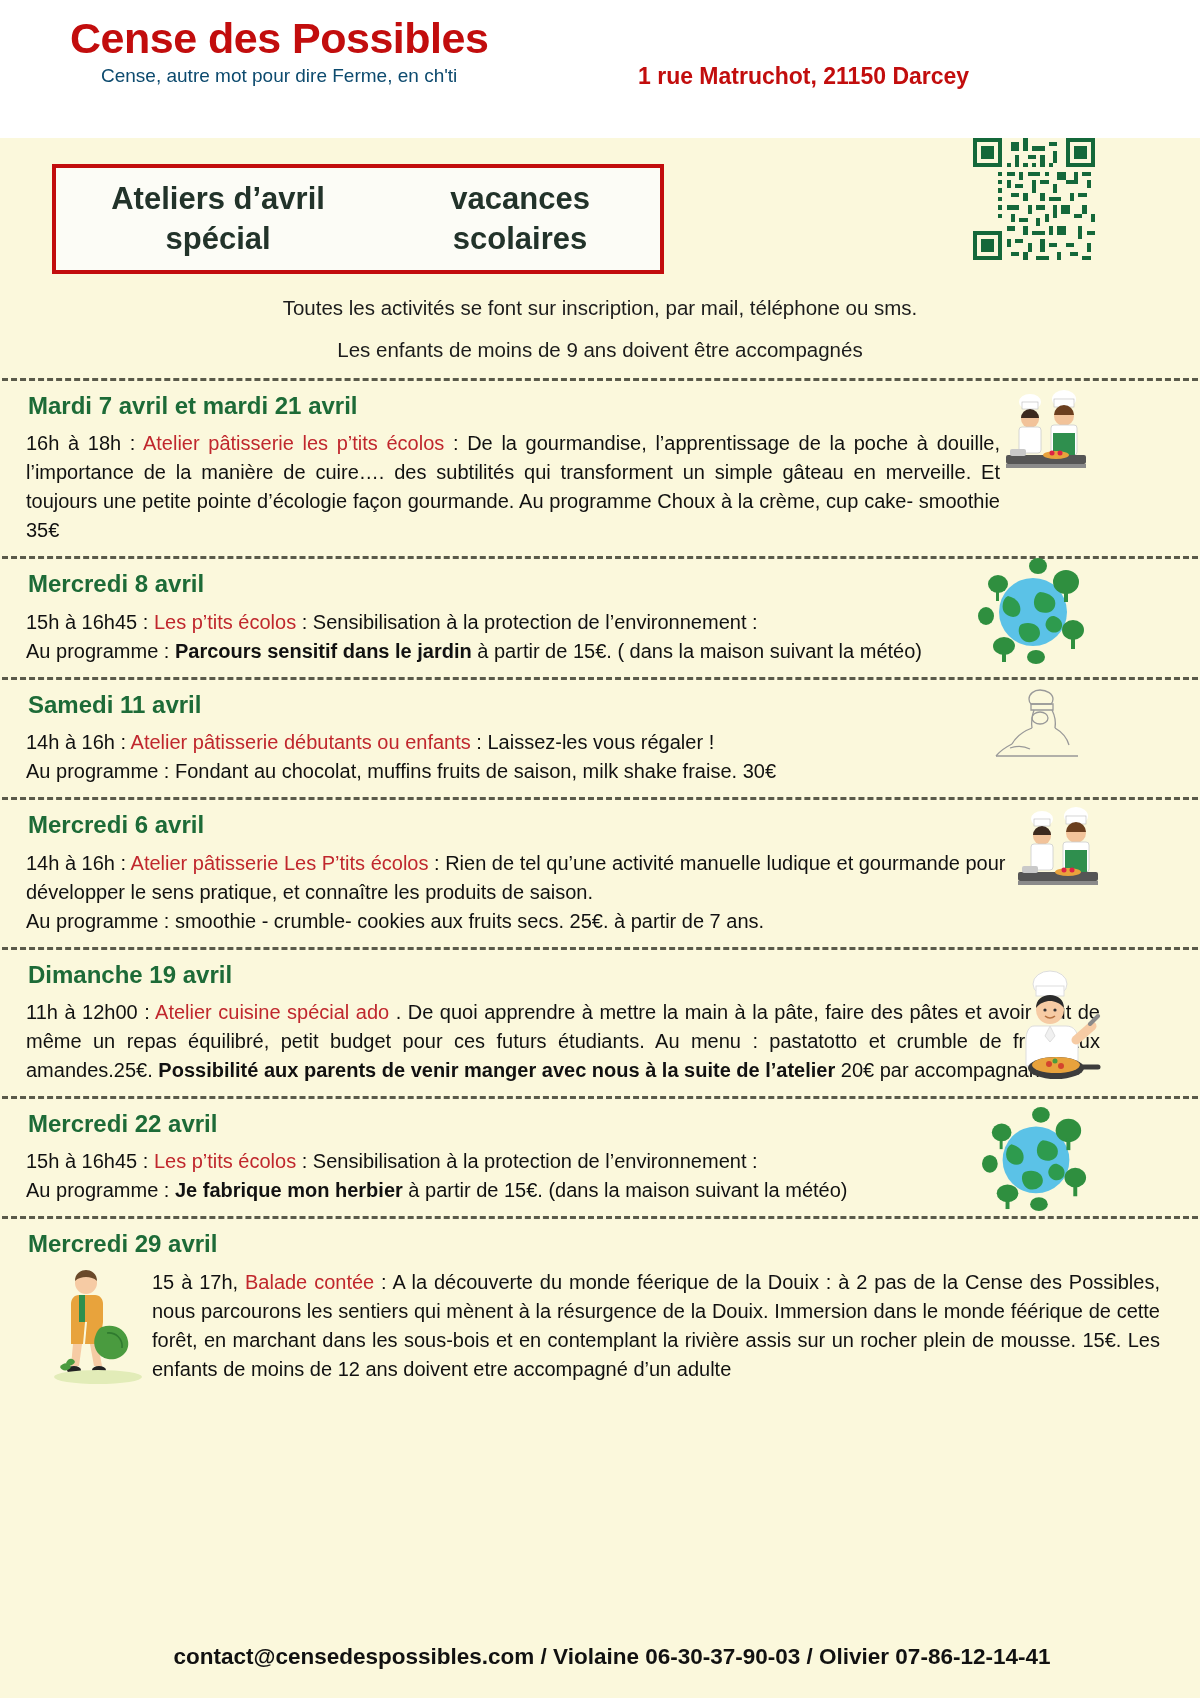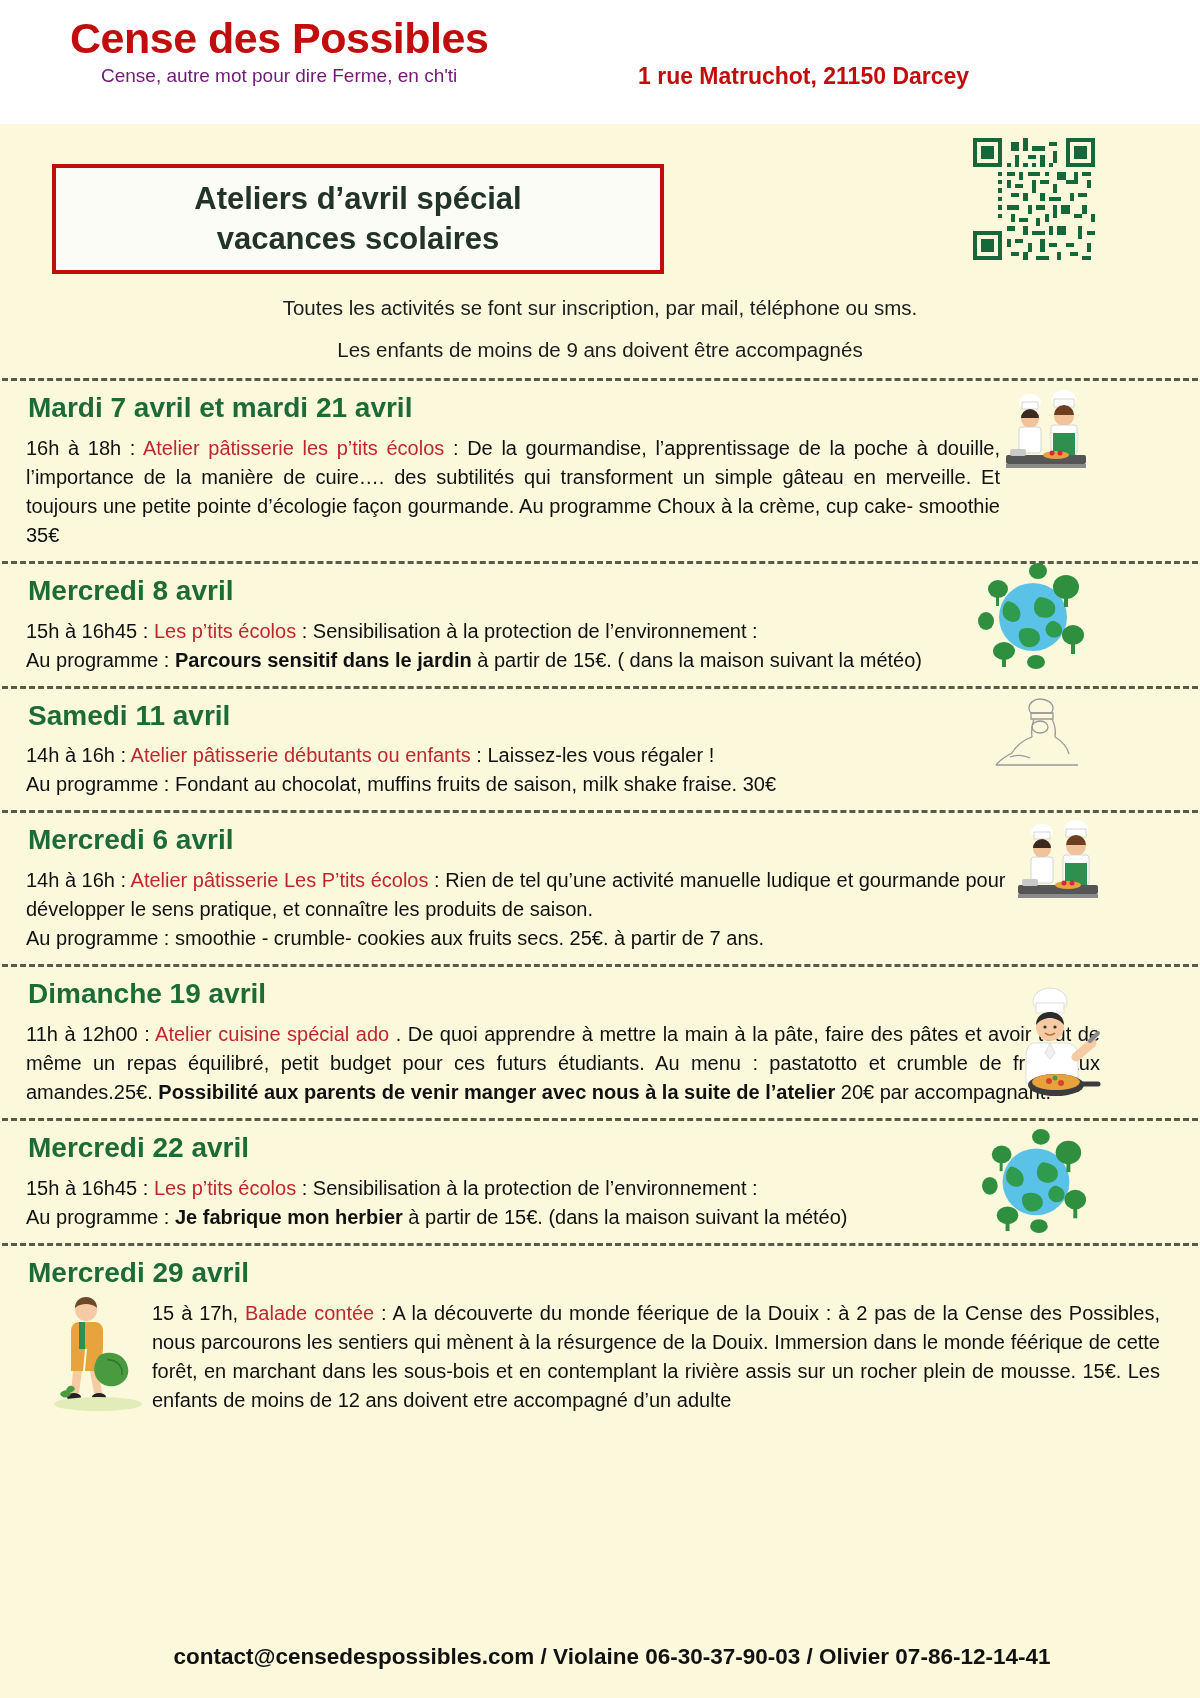--- a/index.html
+++ b/index.html
@@ -19,42 +19,42 @@
     position: relative;
     width: 1200px;
     height: 1698px;
     background: #fbf8dc;
     box-sizing: border-box;
   }
 
   
   .header {
     position: relative;
-    height: 124px;
+    height: 138px;
     background: #ffffff;
     display: flex;
     align-items: flex-start;
   }
   .brand {
     position: absolute;
     left: 70px;
     top: 16px;
     text-align: center;
   }
   .brand-name {
     font-size: 43px;
     font-weight: bold;
     color: #c20d0d;
     letter-spacing: -0.5px;
     line-height: 1.05;
     white-space: nowrap;
   }
   .brand-tag {
     font-size: 19px;
-    color: #701a75;
+    color: #0c4a6e;
     margin-top: 4px;
     white-space: nowrap;
   }
   .address {
     position: absolute;
     left: 638px;
     top: 63px;
     font-size: 23px;
     font-weight: bold;
     color: #c20d0d;
@@ -74,21 +74,21 @@
   
   .title-box {
     position: absolute;
     left: 52px;
     top: 164px;
     width: 612px;
     height: 110px;
     border: 4px solid #c20d0d;
     background: #fcfcf6;
     display: flex;
-    flex-direction: column;
+    flex-direction: row;
     align-items: center;
     justify-content: center;
     box-sizing: border-box;
   }
   .title-line {
     font-size: 31px;
     font-weight: bold;
     color: #22332a;
     line-height: 1.28;
     text-align: center;
@@ -119,21 +119,21 @@
   .divider {
     border-top: 3px dashed #5a5a4a;
     margin: 0 2px;
     height: 0;
   }
   .section {
     position: relative;
     padding: 12px 0 11px 0;
   }
   .sec-date {
-    font-size: 28px;
+    font-size: 24px;
     font-weight: bold;
     color: #1d6b37;
     margin: 0 0 10px 28px;
     line-height: 1.1;
   }
   .sec-body {
     font-size: 20px;
     line-height: 1.45;
     color: #111111;
     margin: 0 22px 0 26px;

